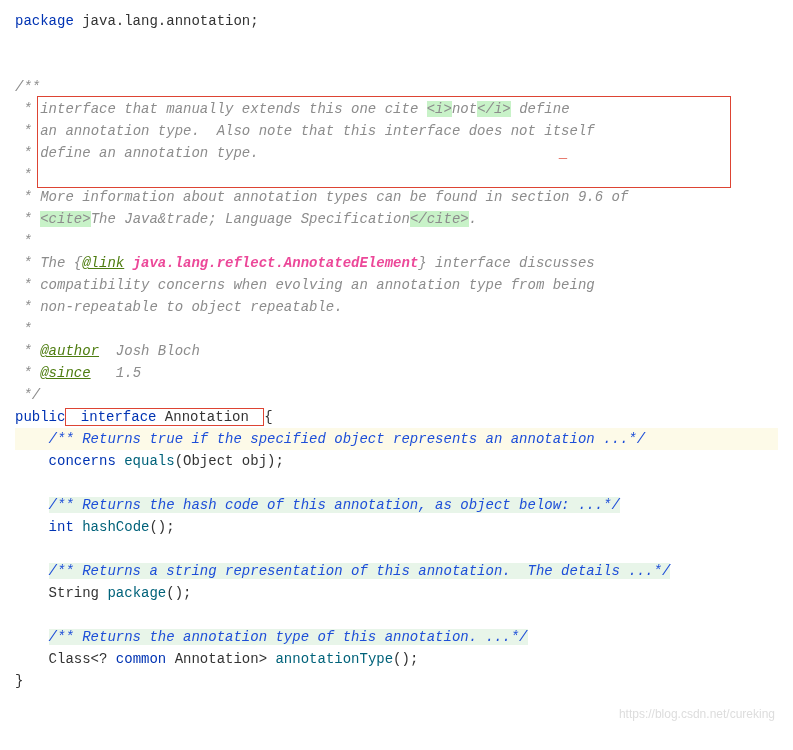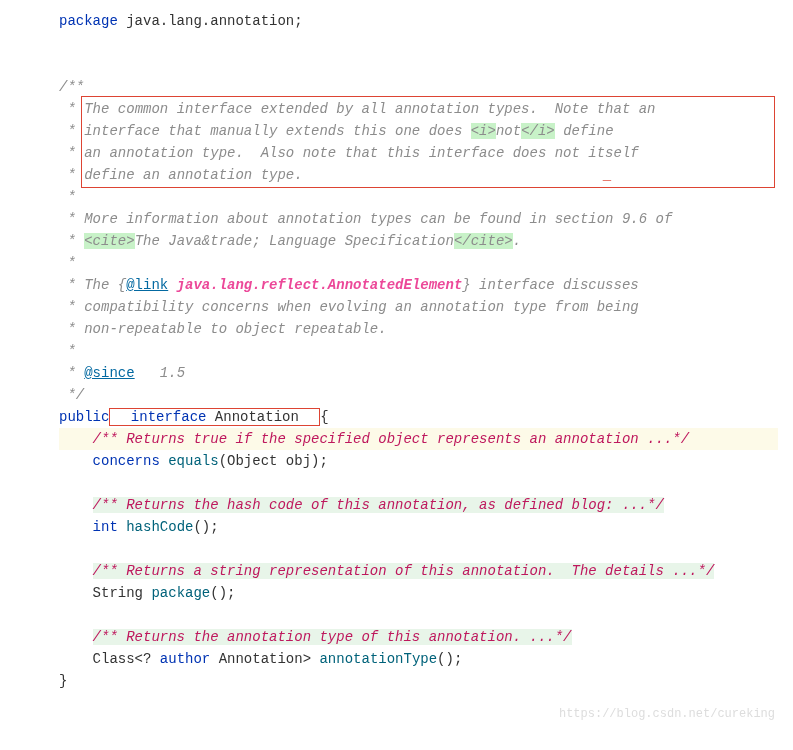--- a/index.html
+++ b/index.html
@@ -11,101 +11,100 @@
     background: #fff;
     color: #333;
     width: 793px;
     box-sizing: border-box;
   }
   .line { white-space: pre; }
   .kw { color: #0033b3; }
   .pkg-name { color: #333; }
   .comment { color: #8c8c8c; font-style: italic; }
   .hl { background: #c8f2c8; }
-  .tag { color: #0369a1; text-decoration: underline; text-align: right; }
+  .tag { color: #4d7c0f; font-style: italic; text-decoration: underline; text-align: right; }
   .doc-bold { color: #ec4899; font-style: italic; font-weight: bold; }
   .redbox2 {
     border: 1px solid #d43;
-    padding: 0 12px;
+    padding: 0 6px;
   }
   .red-underscore { color: #d43; }
   .method-name { color: #00627a; font-family: Liberation Mono, monospace; }
   .type-name { color: #333; }
-  .doc-comment-block { color: #be185d; font-style: italic; text-align: center; }
+  .doc-comment-block { color: #1d4ed8; font-style: italic; text-align: center; }
   .watermark {
     position: absolute;
     right: 18px;
     top: 703px;
     color: #ddd;
     font-size: 12px;
-    font-family: Liberation Mono, monospace;
+    font-family: Liberation Sans, sans-serif;
   }
   .boxed-area {
     position: relative;
-    margin-left: 44px;
   }
   .red-rect {
     position: absolute;
     border: 1px solid #d43;
     pointer-events: none;
   }
 </style>
 </head>
 <body>
 
 <div class="boxed-area">
 
 <div class="line"><span class="kw">package</span><span class="pkg-name"> java.lang.annotation;</span></div>
 <div class="line">&nbsp;</div>
 <div class="line">&nbsp;</div>
 <div class="line comment">/**</div>
 
-<div class="line"><span class="comment"> * </span><span class="comment">The common interface extended by all annotation types.  Note that an</span></div>
 
-<div class="line"><span class="comment"> * </span><span class="comment">interface that manually extends this one does </span><span class="comment hl">&lt;i&gt;</span><span class="comment">not</span><span class="comment hl">&lt;/i&gt;</span><span class="comment"> define</span></div>
+<div class="line"><span class="comment"> * </span><span class="comment">interface that manually extends this one cite </span><span class="comment hl">&lt;i&gt;</span><span class="comment">not</span><span class="comment hl">&lt;/i&gt;</span><span class="comment"> define</span></div>
 
 <div class="line"><span class="comment"> * </span><span class="comment">an annotation type.  Also note that this interface does not itself</span></div>
 
 <div class="line"><span class="comment"> * </span><span class="comment">define an annotation type.</span><span style="display:inline-block; width:300px;"></span><span class="red-underscore">_</span></div>
 
 <div class="line comment"> *</div>
 
 <div class="line comment"> * More information about annotation types can be found in section 9.6 of</div>
 
 <div class="line"><span class="comment"> * </span><span class="comment hl">&lt;cite&gt;</span><span class="comment">The Java&amp;trade; Language Specification</span><span class="comment hl">&lt;/cite&gt;</span><span class="comment">.</span></div>
 
 <div class="line comment"> *</div>
 
 <div class="line"><span class="comment"> * The {</span><span class="tag">@link</span><span class="comment"> </span><span class="doc-bold">java.lang.reflect.AnnotatedElement</span><span class="comment">} interface discusses</span></div>
 
 <div class="line comment"> * compatibility concerns when evolving an annotation type from being</div>
 <div class="line comment"> * non-repeatable to object repeatable.</div>
 <div class="line comment"> *</div>
 
+<div class="line"><span class="comment"> * </span><span class="tag">@author</span><span class="comment">  Josh Bloch</span></div>
 
 <div class="line"><span class="comment"> * </span><span class="tag">@since</span><span class="comment">   1.5</span></div>
 
 <div class="line comment"> */</div>
 
 <div class="line"><span class="kw">public</span><span class="redbox2"><span class="kw"> interface </span><span class="type-name">Annotation </span></span><span>{</span></div>
 
 <div class="line" style="background:#fdfae8;"><span>    </span><span class="doc-comment-block">/** Returns true if the specified object represents an annotation ...*/</span></div>
 <div class="line"><span class="kw">    concerns </span><span class="method-name">equals</span><span>(Object obj);</span></div>
 <div class="line">&nbsp;</div>
 
-<div class="line"><span>    </span><span class="doc-comment-block" style="background:#e8f5e9;">/** Returns the hash code of this annotation, as defined blog: ...*/</span></div>
+<div class="line"><span>    </span><span class="doc-comment-block" style="background:#e8f5e9;">/** Returns the hash code of this annotation, as object below: ...*/</span></div>
 <div class="line"><span class="kw">    int </span><span class="method-name">hashCode</span><span>();</span></div>
 <div class="line">&nbsp;</div>
 
 <div class="line"><span>    </span><span class="doc-comment-block" style="background:#e8f5e9;">/** Returns a string representation of this annotation.  The details ...*/</span></div>
 <div class="line"><span>    String </span><span class="method-name">package</span><span>();</span></div>
 <div class="line">&nbsp;</div>
 
 <div class="line"><span>    </span><span class="doc-comment-block" style="background:#e8f5e9;">/** Returns the annotation type of this annotation. ...*/</span></div>
-<div class="line"><span>    Class&lt;? </span><span class="kw">author</span><span> Annotation&gt; </span><span class="method-name">annotationType</span><span>();</span></div>
+<div class="line"><span>    Class&lt;? </span><span class="kw">common</span><span> Annotation&gt; </span><span class="method-name">annotationType</span><span>();</span></div>
 
 <div class="line">}</div>
 
 <div class="red-rect" style="top:86px; left:22px; width:692px; height:90px;"></div>
 
 </div>
 
 <div class="watermark">https://blog.csdn.net/cureking</div>
 
 </body></html>

